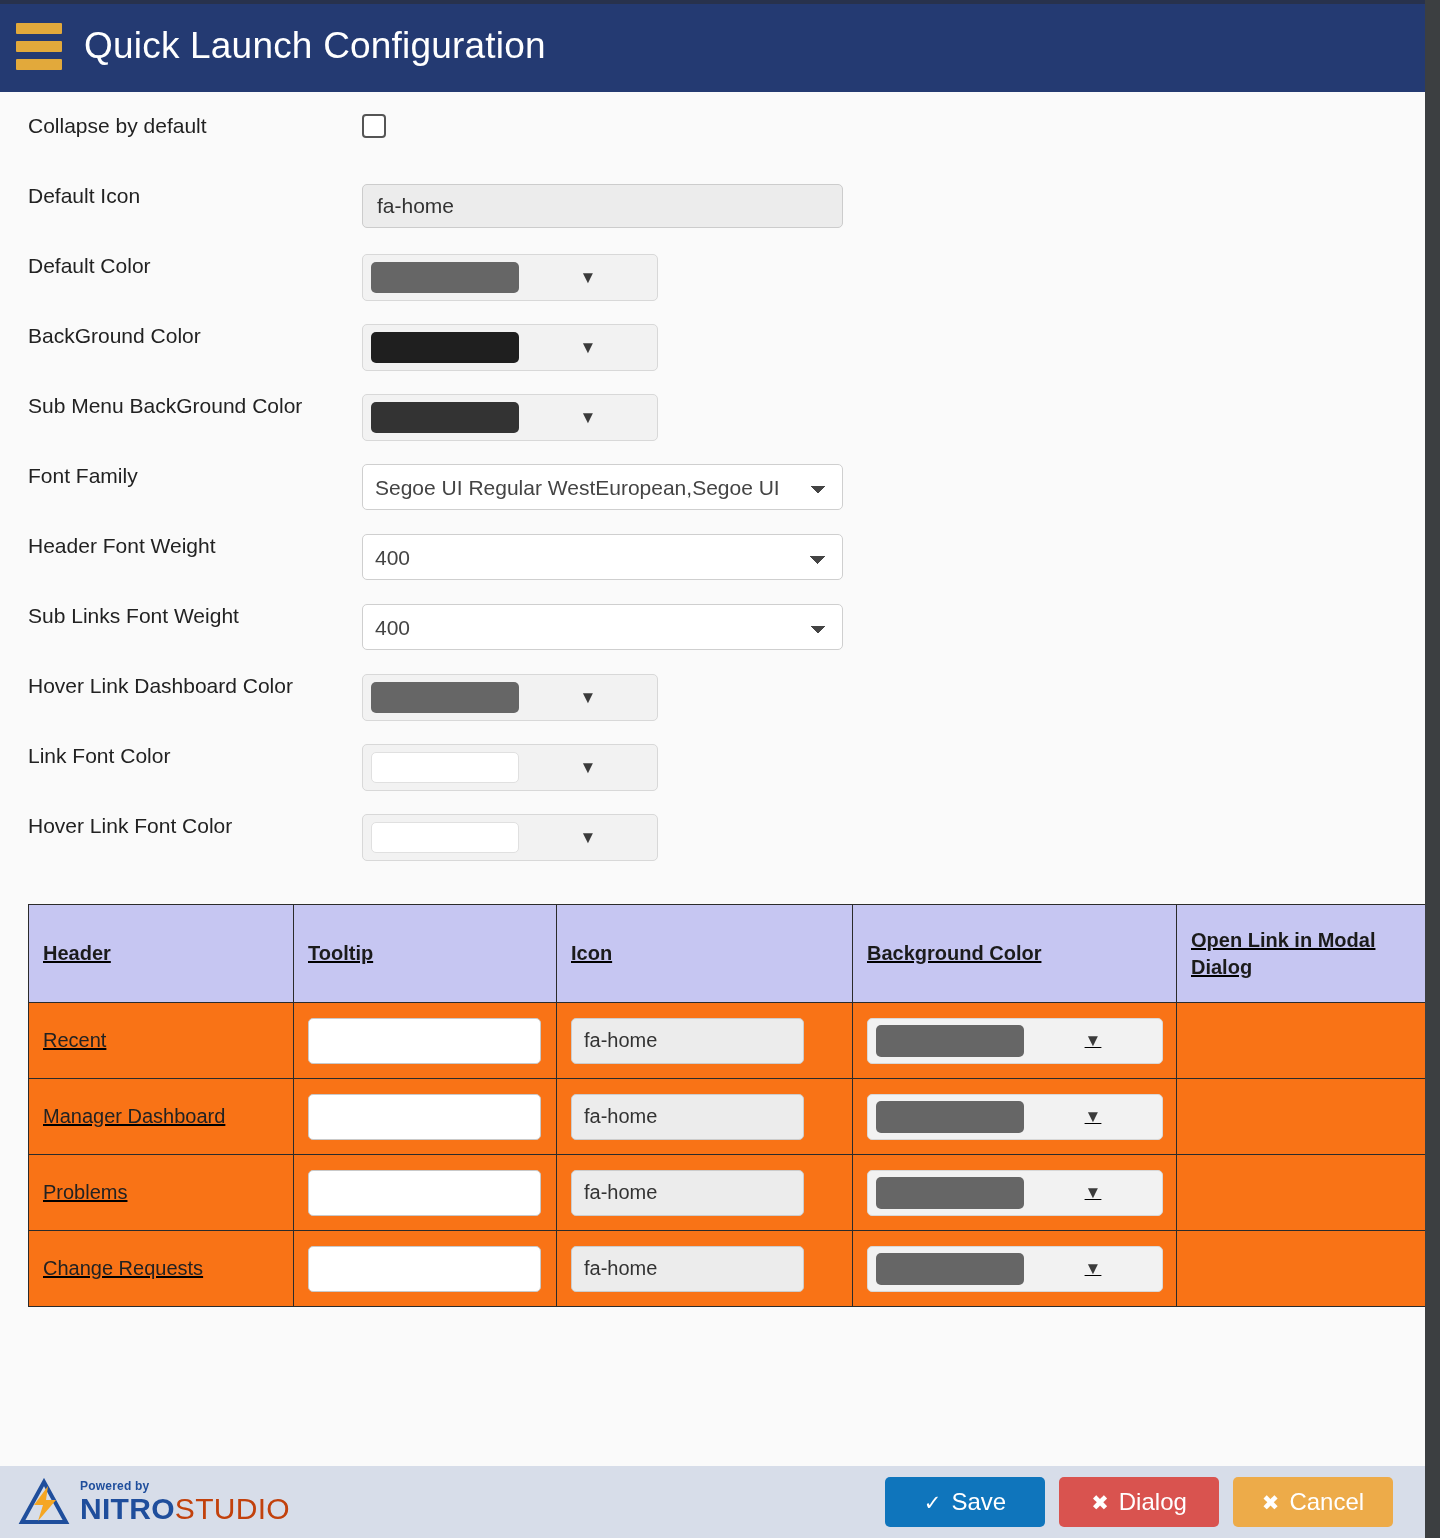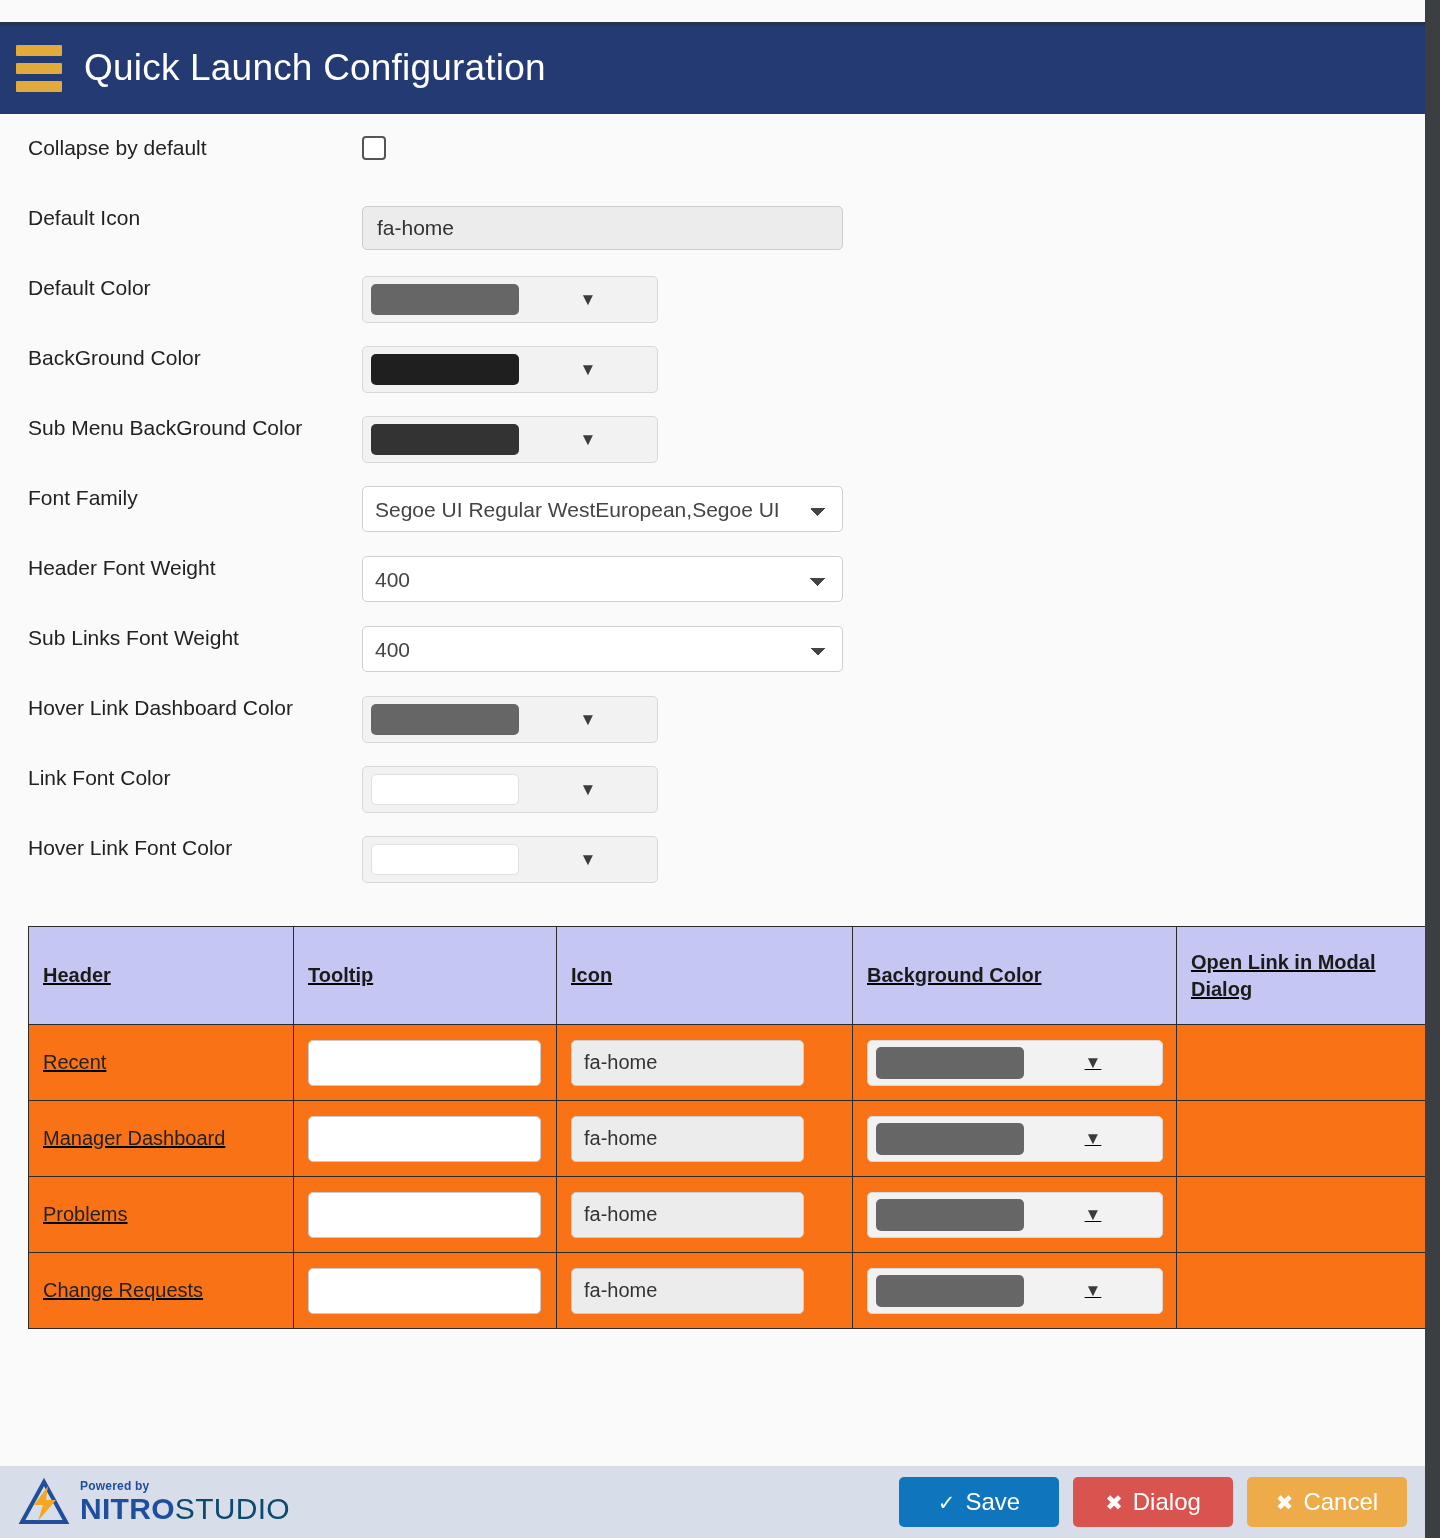--- a/index.html
+++ b/index.html
@@ -21,21 +21,20 @@
   }
 
   
   .titlebar {
     position: relative;
     height: 92px;
     background: #243a72;
     display: flex;
     align-items: center;
     padding-left: 16px;
-    margin-top: 22px;
   }
   .titlebar::before {
     content: "";
     position: absolute;
     left: 0; top: 0; right: 0;
     height: 4px;
     background: #2b2c30;
     opacity: .55;
   }
   .hamburger {
@@ -209,38 +208,38 @@
   
   .footer {
     position: absolute;
     left: 0;
     bottom: 0;
     width: 1425px;
     height: 72px;
     background: #d7dde9;
     display: flex;
     align-items: center;
-    padding: 0 18px 0 18px;
+    padding: 0 32px 0 18px;
   }
   .logo { display: flex; align-items: center; }
   .logo-text {
     margin-left: 10px;
     line-height: 1;
   }
   .powered {
     font-size: 12px;
     font-weight: bold;
     color: #1f4e9c;
     letter-spacing: .2px;
     display: block;
     margin-bottom: 2px;
   }
   .brand { font-size: 30px; line-height: 1; letter-spacing: .3px; }
   .brand .b1 { color: #1f4e9c; font-weight: bold; }
-  .brand .b2 { color: #0c4a6e; font-weight: normal; }
+  .brand .b2 { color: #c2410c; font-weight: normal; }
 
   .btns {
     margin-left: auto;
     display: flex;
     gap: 14px;
   }
   .btn {
     border: none;
     border-radius: 5px;
     height: 50px;

